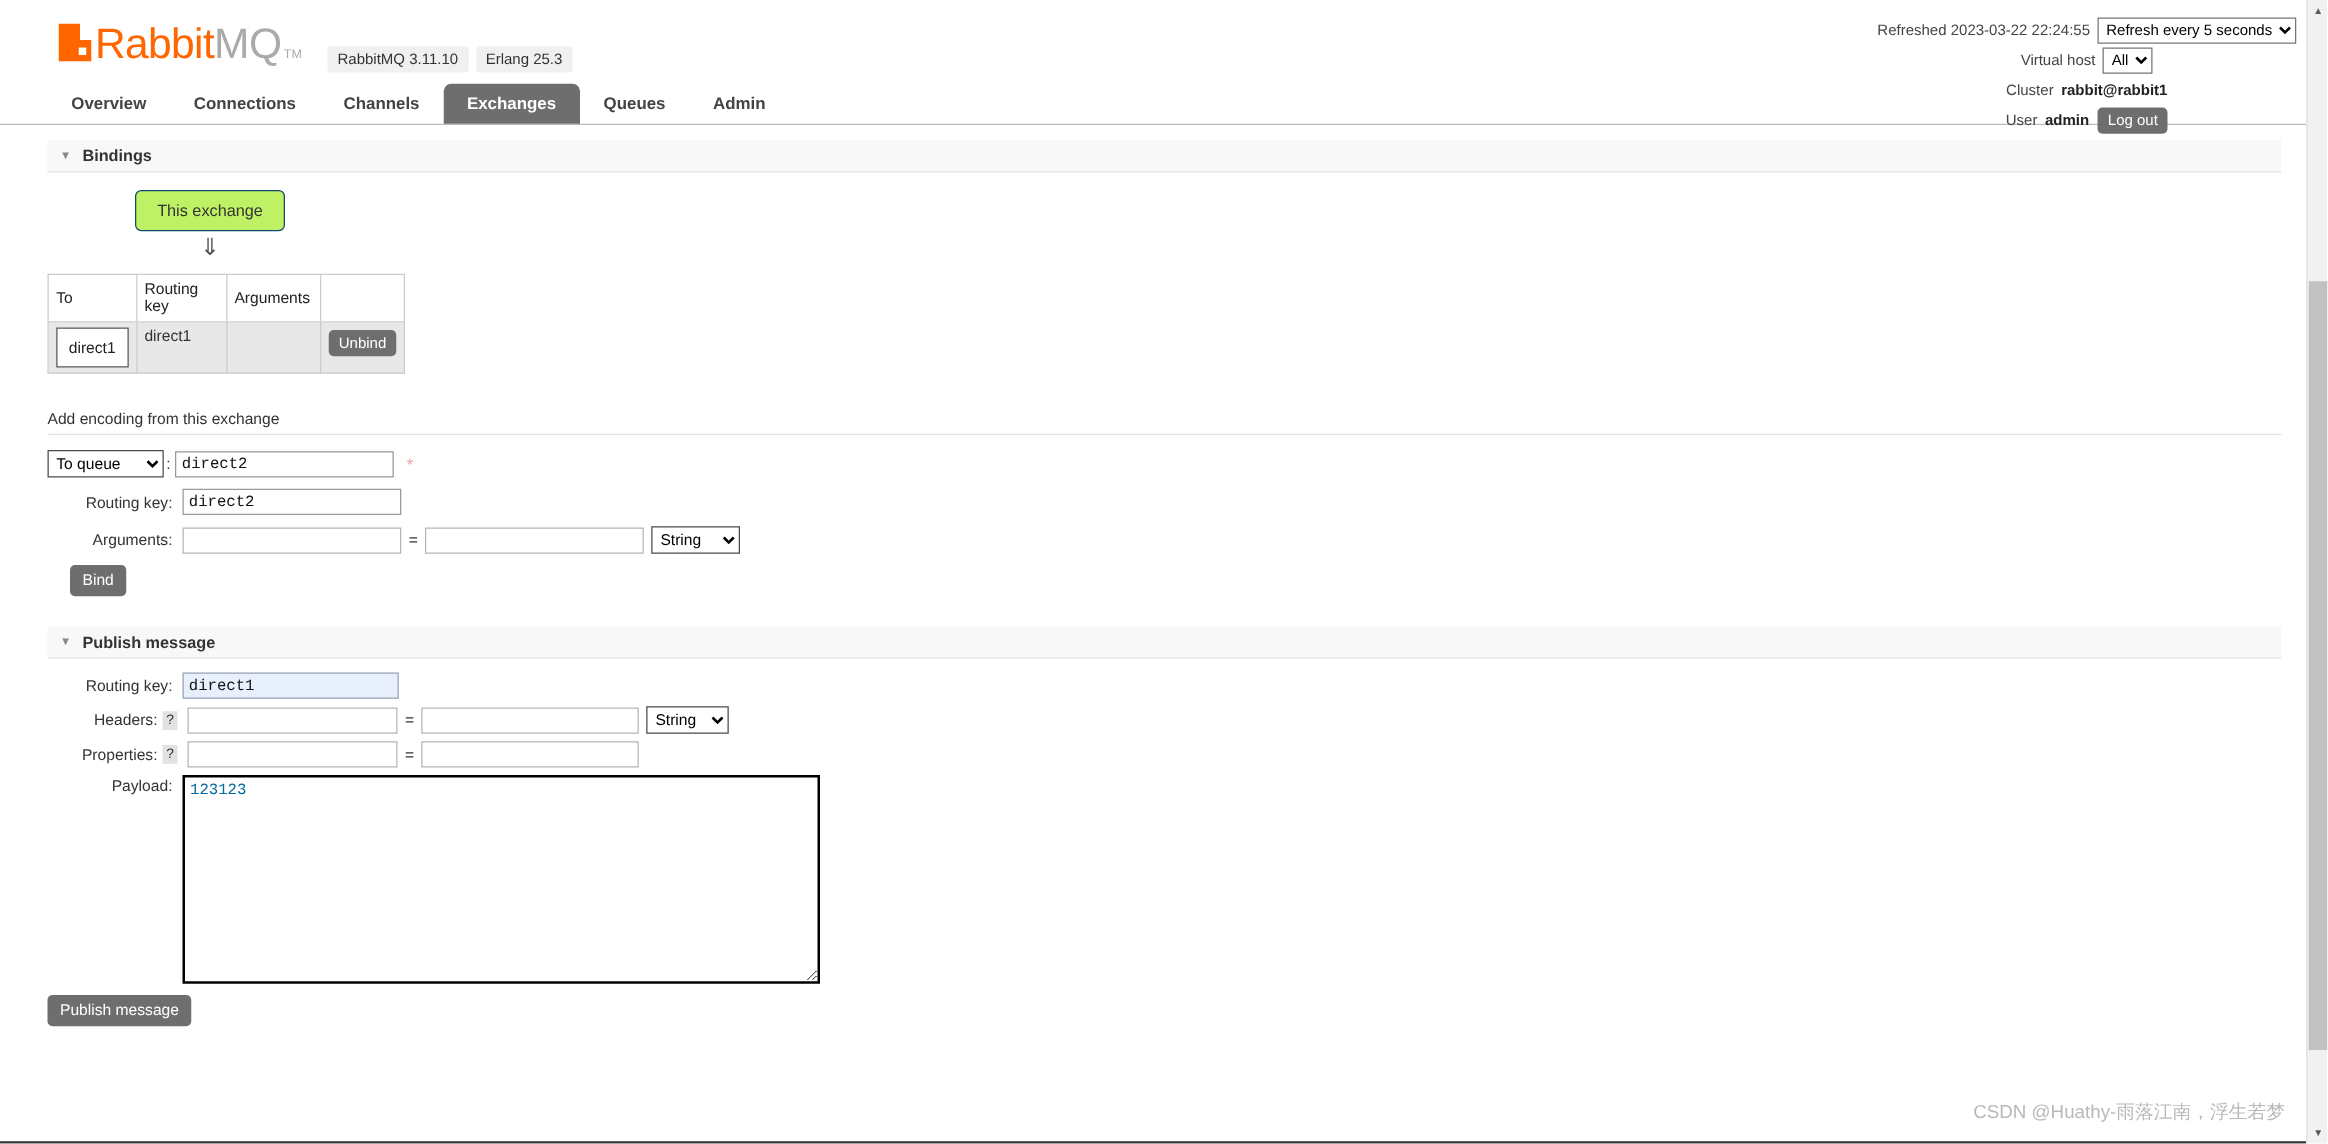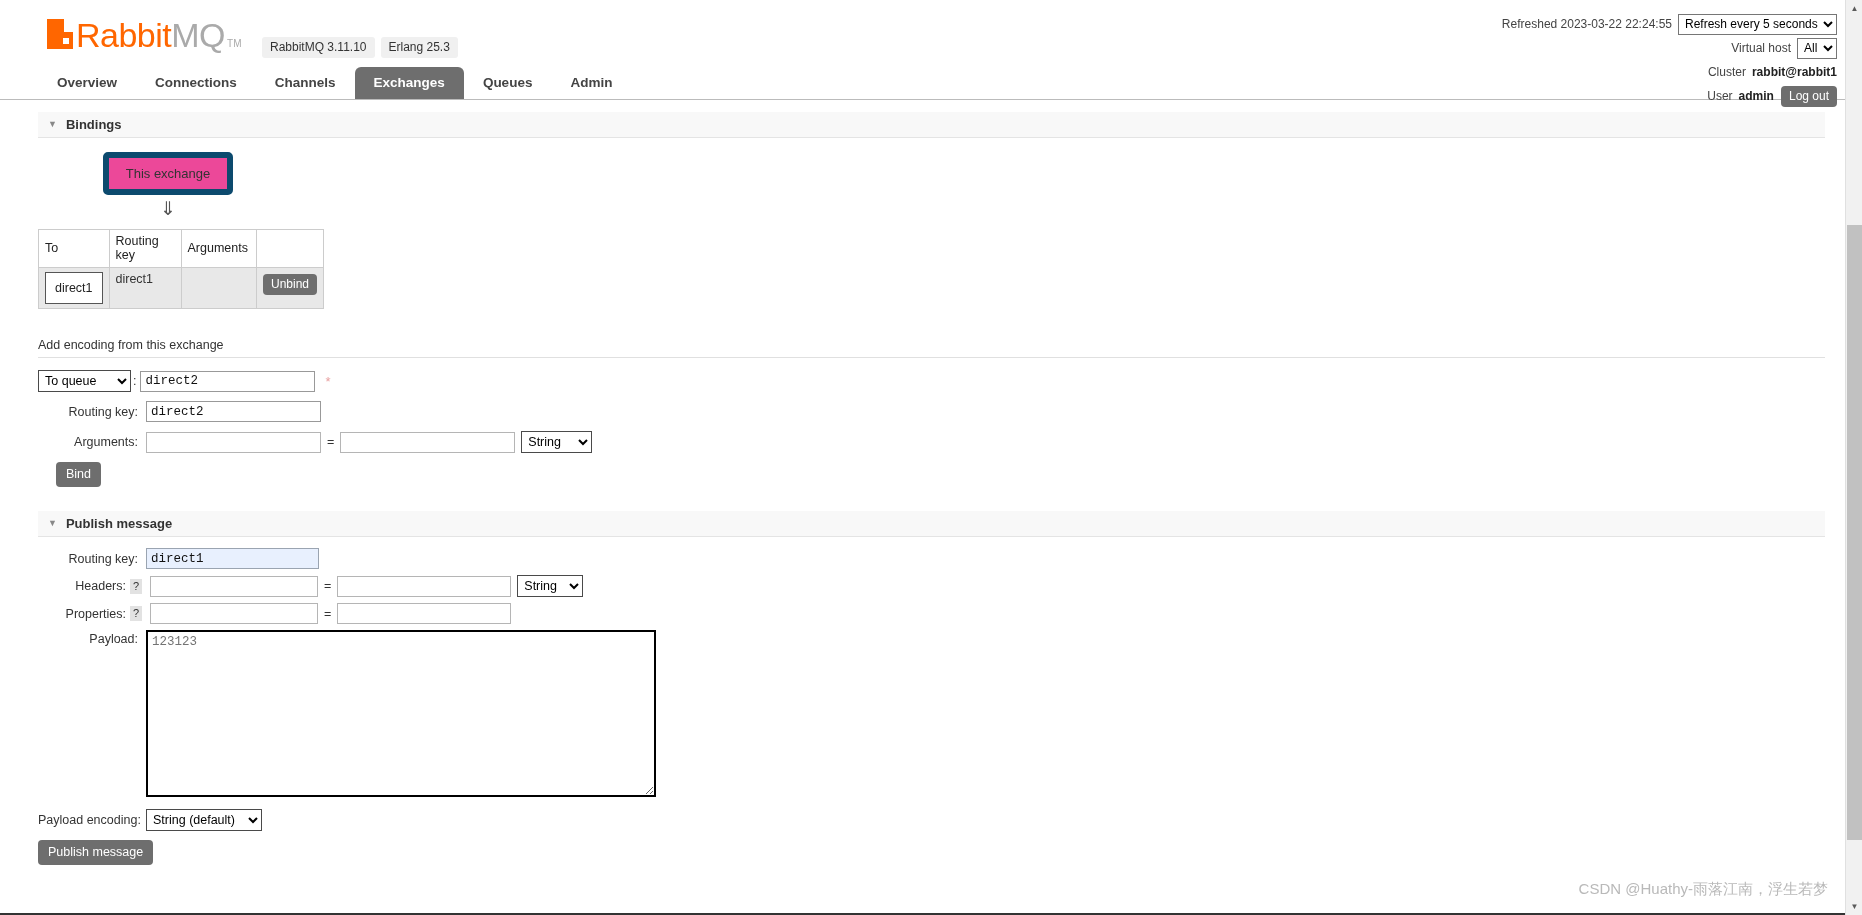--- a/index.html
+++ b/index.html
@@ -82,21 +82,21 @@
 
   
   #header-right {
     position: absolute;
     right: 8px; top: 14px;
     text-align: right;
     font-size: 12px;
     color: #444;
   }
   .hr-row {
-    display: flex; align-items: center; justify-content: flex-end;
+    display: flex; align-items: center; justify-content: center;
     margin-bottom: 4px; height: 20px;
     white-space: nowrap;
   }
   .hr-label { margin-right: 6px; color: #444; }
   .hr-strong { font-weight: bold; color: #222; }
   select.hdr-select {
     font-family: "Liberation Sans", sans-serif;
     font-size: 12px;
     height: 21px;
     padding: 1px 2px;
@@ -160,23 +160,23 @@
 
   
   #binding-diagram {
     margin-top: 14px;
     margin-left: 38px;
     width: 260px;
     text-align: center;
   }
   .exchange-box {
     display: inline-block;
-    border: 6px solid #0c4a6e;
+    border: 1px solid #0c4a6e;
     border-radius: 5px;
-    background: #ec4899;
+    background: #bef264;
     font-size: 13px;
     color: #333;
     padding: 8px 17px;
   }
   .arrow-down {
     margin-top: 4px;
     font-size: 19px;
     color: #555;
     line-height: 1;
   }
@@ -309,21 +309,21 @@
   }
 
   
   textarea.payload {
     font-family: "Liberation Mono", monospace;
     font-size: 12.5px;
     border: 2px solid #000;
     width: 510px;
     height: 167px;
     padding: 3px 4px;
-    color: #737373;
+    color: #0369a1;
     resize: both;
     background: #fff;
     line-height: 1.25;
   }
 
   
   #watermark {
     position: absolute;
     right: 17px; bottom: 16px;
     font-size: 15px;
@@ -519,26 +519,20 @@
       <input class="txt blank" style="width: 168px; margin-left: 4px;" value="">
       <span class="eqsign">=</span>
       <input class="txt blank" style="width: 174px;" value="">
     </div>
 
     <div class="frm-row" style="margin-top:6px;align-items:flex-start;">
       <div class="frm-label" style="padding-top:2px;">Payload:</div>
       <textarea class="payload" style="">123123</textarea>
     </div>
 
-    <div class="frm-row" style="margin-top:12px;">
-      <div class="frm-label">Payload encoding:</div>
-      <select class="sel" style="width:116px;">
-        <option>String (default)</option>
-      </select>
-    </div>
 
     <div class="frm-row" style="margin-top:9px;margin-left:38px;">
       <button class="grey-btn">Publish message</button>
     </div>
 
   </div>
 
   <div id="watermark">CSDN @Huathy-雨落江南，浮生若梦</div>
   <div id="bottom-rule"></div>
 </div>

